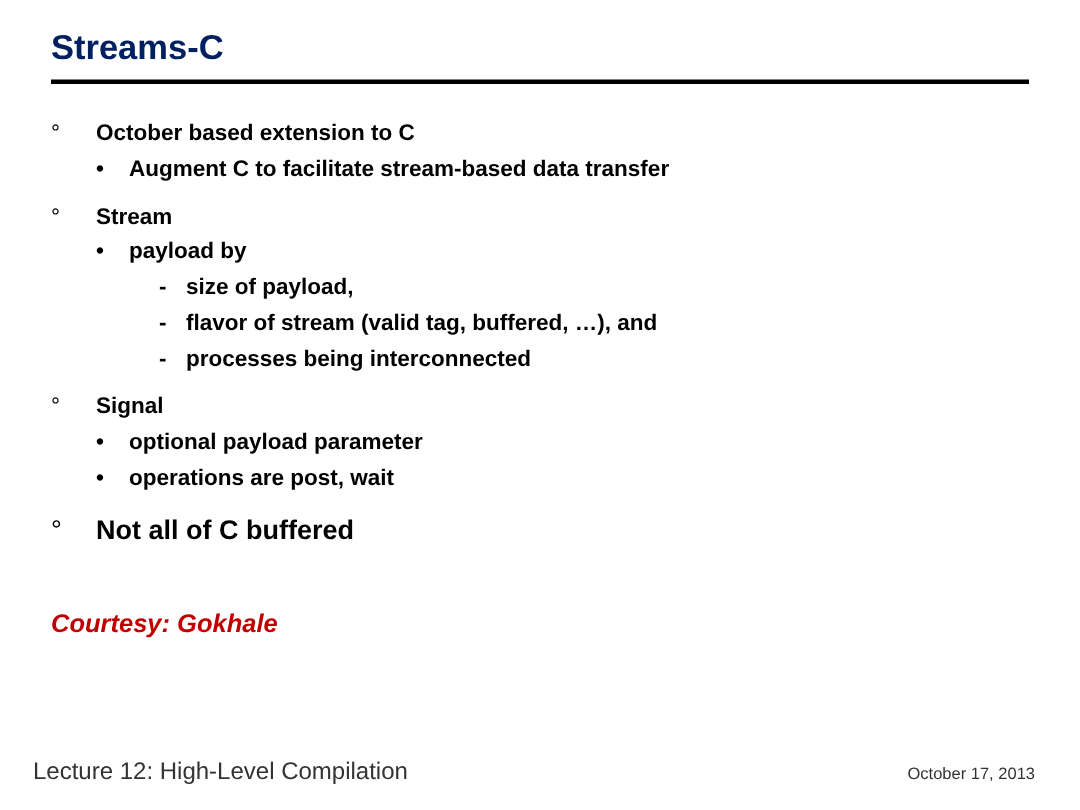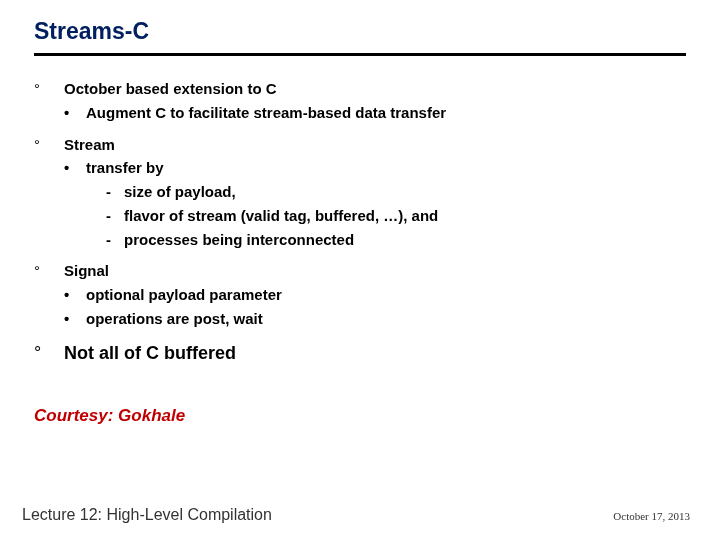--- a/index.html
+++ b/index.html
@@ -14,21 +14,21 @@
   .l2 { display: flex; padding-left: 30px; margin-bottom: 2px; }
   .l2 .bullet { width: 22px; flex-shrink: 0; text-align: left; }
   .l2 .txt { flex: 1; }
   .l3 { display: flex; padding-left: 72px; margin-bottom: 2px; }
   .l3 .bullet { width: 18px; flex-shrink: 0; text-align: left; }
   .l3 .txt { flex: 1; }
   .group { margin-bottom: 10px; }
   .big { font-size: 18px; }
   .courtesy { color: #c00000; font-size: 17px; font-weight: bold; margin-top: 38px; font-style: italic; }
   .footer-left { position: absolute; left: 22px; bottom: 16px; font-size: 16px; color: #333; }
-  .footer-right { position: absolute; right: 30px; bottom: 18px; font-size: 11px; color: #333; font-family: Liberation Serif, serif; }
+  .footer-right { position: absolute; right: 30px; bottom: 18px; font-size: 11px; color: #333; }
 </style>
 </head>
 <body>
 
 <div class="slide">
 
   <div class="title">Streams-C</div>
   <hr class="rule">
 
   <div class="body">
@@ -44,21 +44,21 @@
       </div>
     </div>
 
     <div class="group">
       <div class="l1">
         <span class="bullet">°</span>
         <span class="txt">Stream</span>
       </div>
       <div class="l2">
         <span class="bullet">•</span>
-        <span class="txt">transfer by</span>
+        <span class="txt">payload by</span>
       </div>
       <div class="l3">
         <span class="bullet">-</span>
         <span class="txt">size of payload,</span>
       </div>
       <div class="l3">
         <span class="bullet">-</span>
         <span class="txt">flavor of stream (valid tag, buffered, …), and</span>
       </div>
       <div class="l3">

